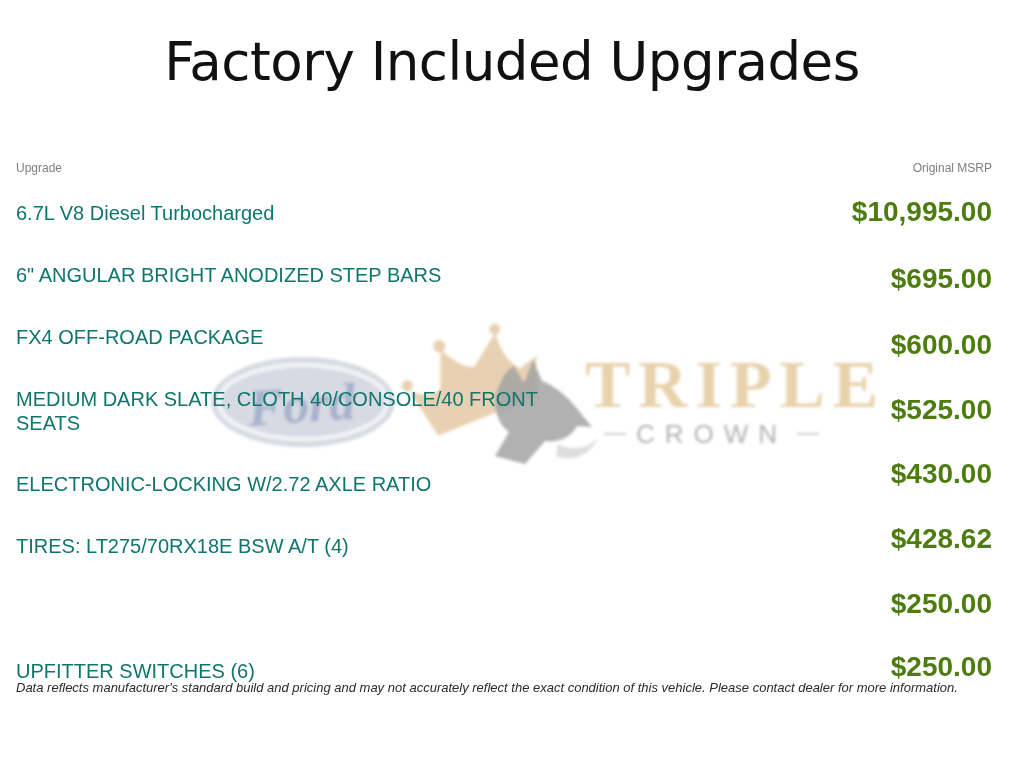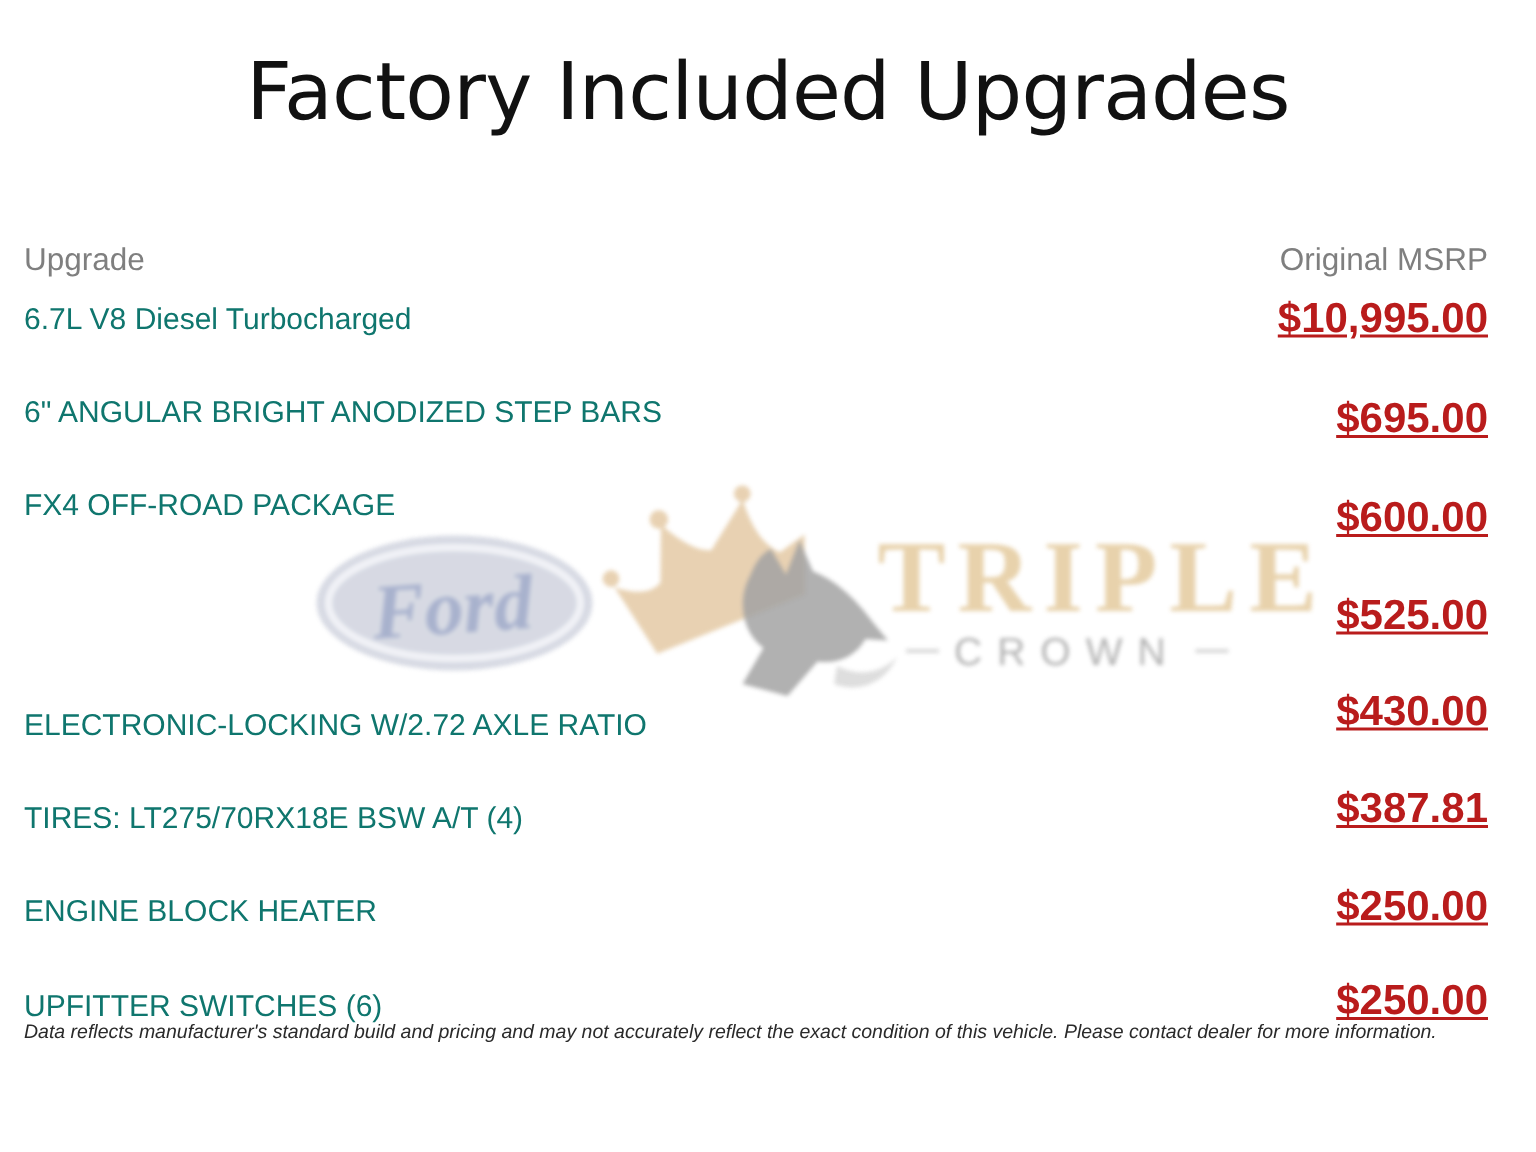--- a/index.html
+++ b/index.html
@@ -3,28 +3,28 @@
 <meta charset="utf-8">
 <style>
   html,body{margin:0;padding:0;background:#ffffff;}
   #page{position:relative;width:1024px;height:768px;background:#ffffff;overflow:hidden;
         font-family:"Liberation Sans",sans-serif;border-radius:18px;}
 
   .title{position:absolute;top:29px;left:0;width:100%;text-align:center;
          font-family:"DejaVu Sans",sans-serif;font-weight:400;font-size:53px;line-height:1.25;
          letter-spacing:-0.5px;color:#111111;}
 
-  .col-head{position:absolute;font-size:21px;line-height:1.2;color:#7f7f7f;}
+  .col-head{position:absolute;font-size:12px;line-height:1.2;color:#7f7f7f;}
   .col-head.left{left:16px;top:161px;}
   .col-head.right{right:32px;top:161px;}
 
   .row{position:absolute;left:16px;right:32px;}
   .item-name{display:block;max-width:560px;font-size:20px;line-height:1.22;color:#0f766e;}
-  .item-price{position:absolute;right:0;font-size:28px;line-height:1.15;font-weight:bold;color:#b91c1c;
-              white-space:nowrap;text-decoration:underline;}
+  .item-price{position:absolute;right:0;font-size:28px;line-height:1.15;font-weight:bold;color:#4d7c0f;
+              white-space:nowrap;}
 
   .disclaimer{position:absolute;left:16px;right:40px;top:680px;
               font-size:13px;line-height:1.25;font-style:italic;color:#2a2a2a;}
 
   
   .watermark{position:absolute;inset:0;filter:blur(1.4px);opacity:0.95;pointer-events:none;z-index:0;}
   .content-layer{position:absolute;inset:0;z-index:1;}
 
   .ford-oval{position:absolute;left:210px;top:356px;width:186px;height:92px;opacity:0.75;}
   .crown-svg{position:absolute;left:402px;top:328px;width:148px;height:100px;
@@ -91,35 +91,35 @@
       <span class="item-name">6" ANGULAR BRIGHT ANODIZED STEP BARS</span>
       <span class="item-price" style="top:0px">$695.00</span>
     </div>
 
     <div class="row" style="top:325px">
       <span class="item-name">FX4 OFF-ROAD PACKAGE</span>
       <span class="item-price" style="top:4px">$600.00</span>
     </div>
 
     <div class="row" style="top:387px">
+      <span class="item-name">MEDIUM DARK SLATE, CLOTH 40/CONSOLE/40 FRONT SEATS</span>
       <span class="item-price" style="top:7px">$525.00</span>
     </div>
 
     <div class="row" style="top:472px">
       <span class="item-name">ELECTRONIC-LOCKING W/2.72 AXLE RATIO</span>
       <span class="item-price" style="top:-14px">$430.00</span>
     </div>
 
     <div class="row" style="top:534px">
       <span class="item-name">TIRES: LT275/70RX18E BSW A/T (4)</span>
-      <span class="item-price" style="top:-11px">$387.81</span>
+      <span class="item-price" style="top:-11px">$428.62</span>
     </div>
 
     <div class="row" style="top:596px">
-      <span class="item-name">ENGINE BLOCK HEATER</span>
       <span class="item-price" style="top:-8px">$250.00</span>
     </div>
 
     <div class="row" style="top:659px">
       <span class="item-name">UPFITTER SWITCHES (6)</span>
       <span class="item-price" style="top:-8px">$250.00</span>
     </div>
 
     <div class="disclaimer">Data reflects manufacturer's standard build and pricing and may not accurately reflect the exact condition of this vehicle. Please contact dealer for more information.</div>
   </div>

